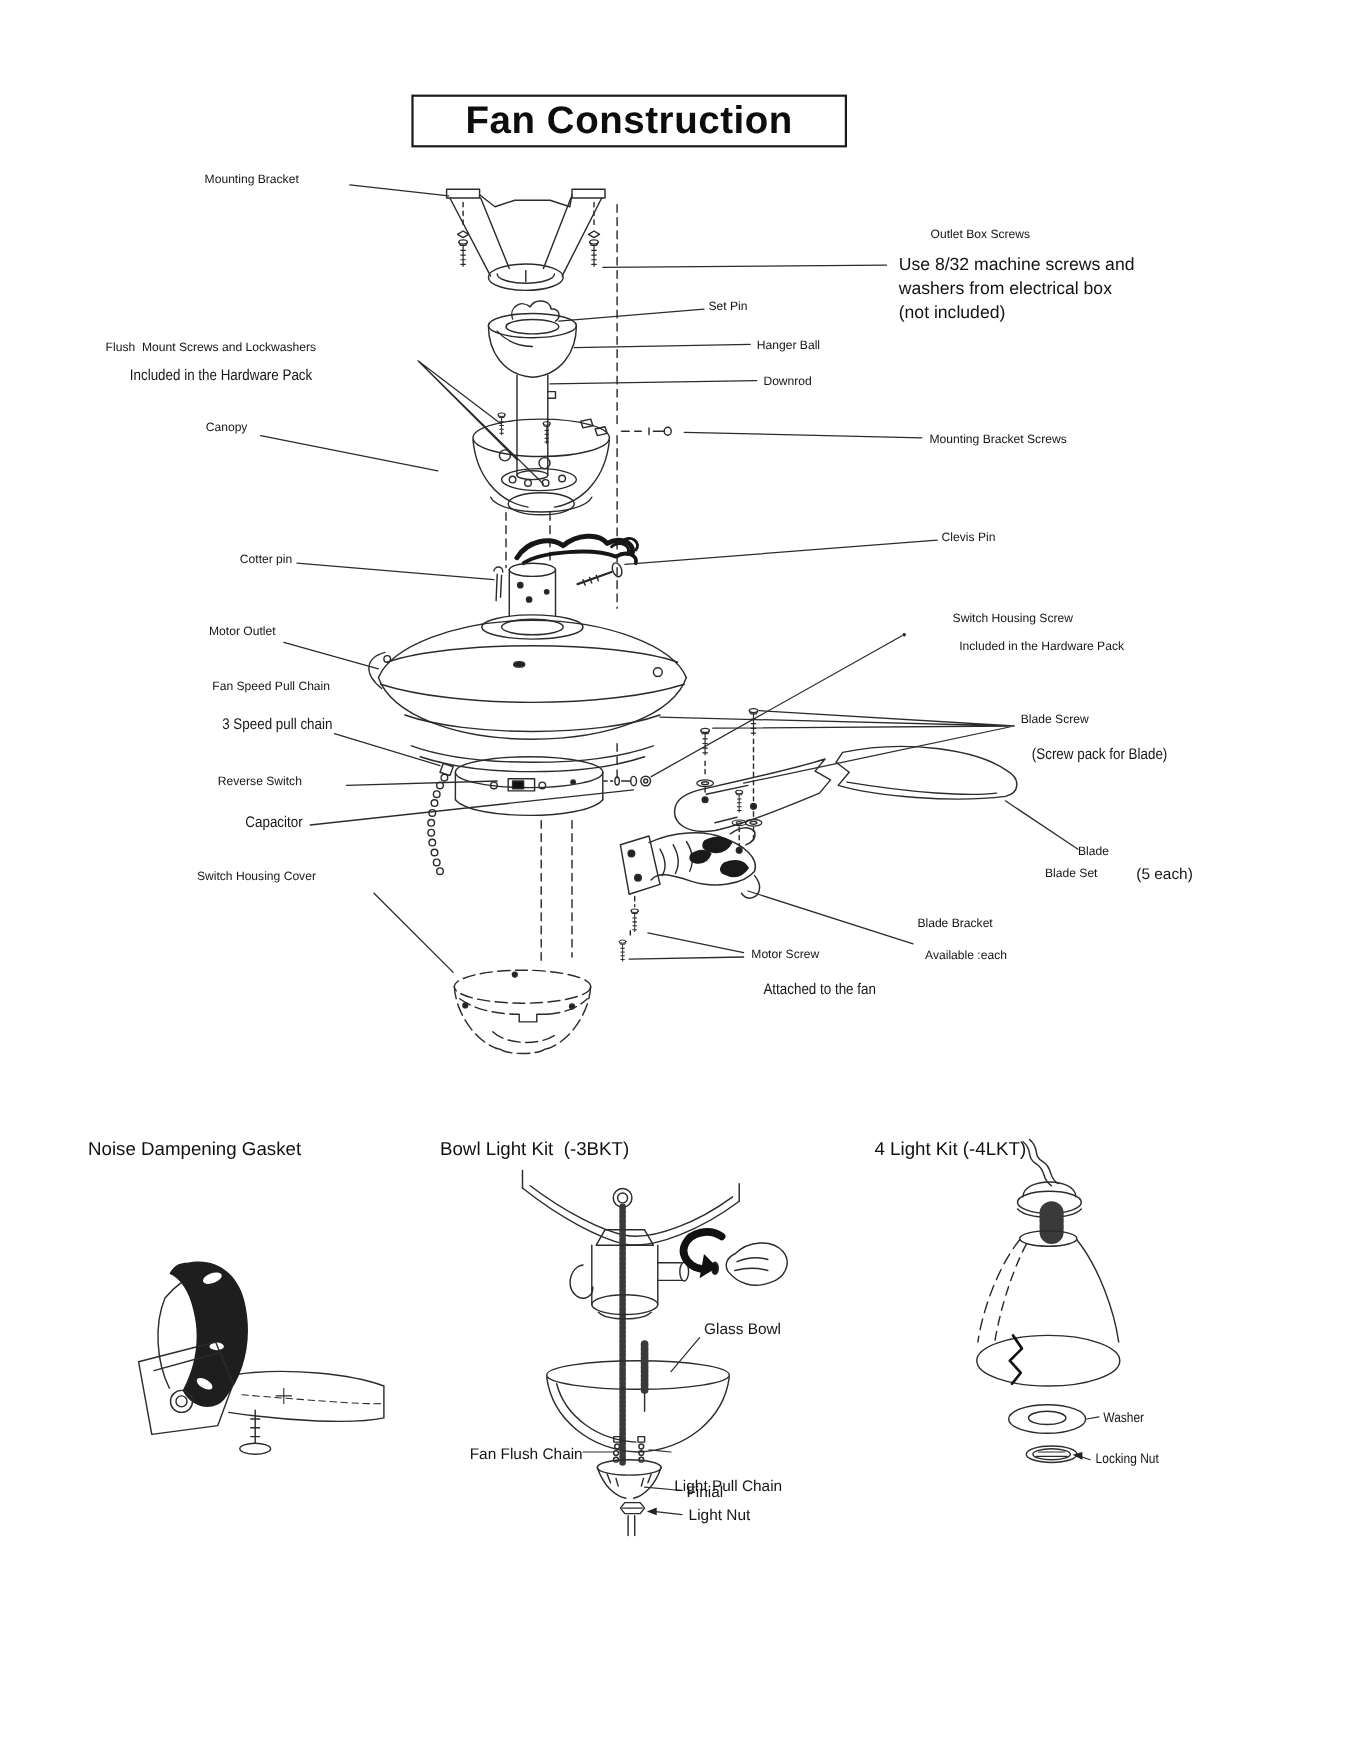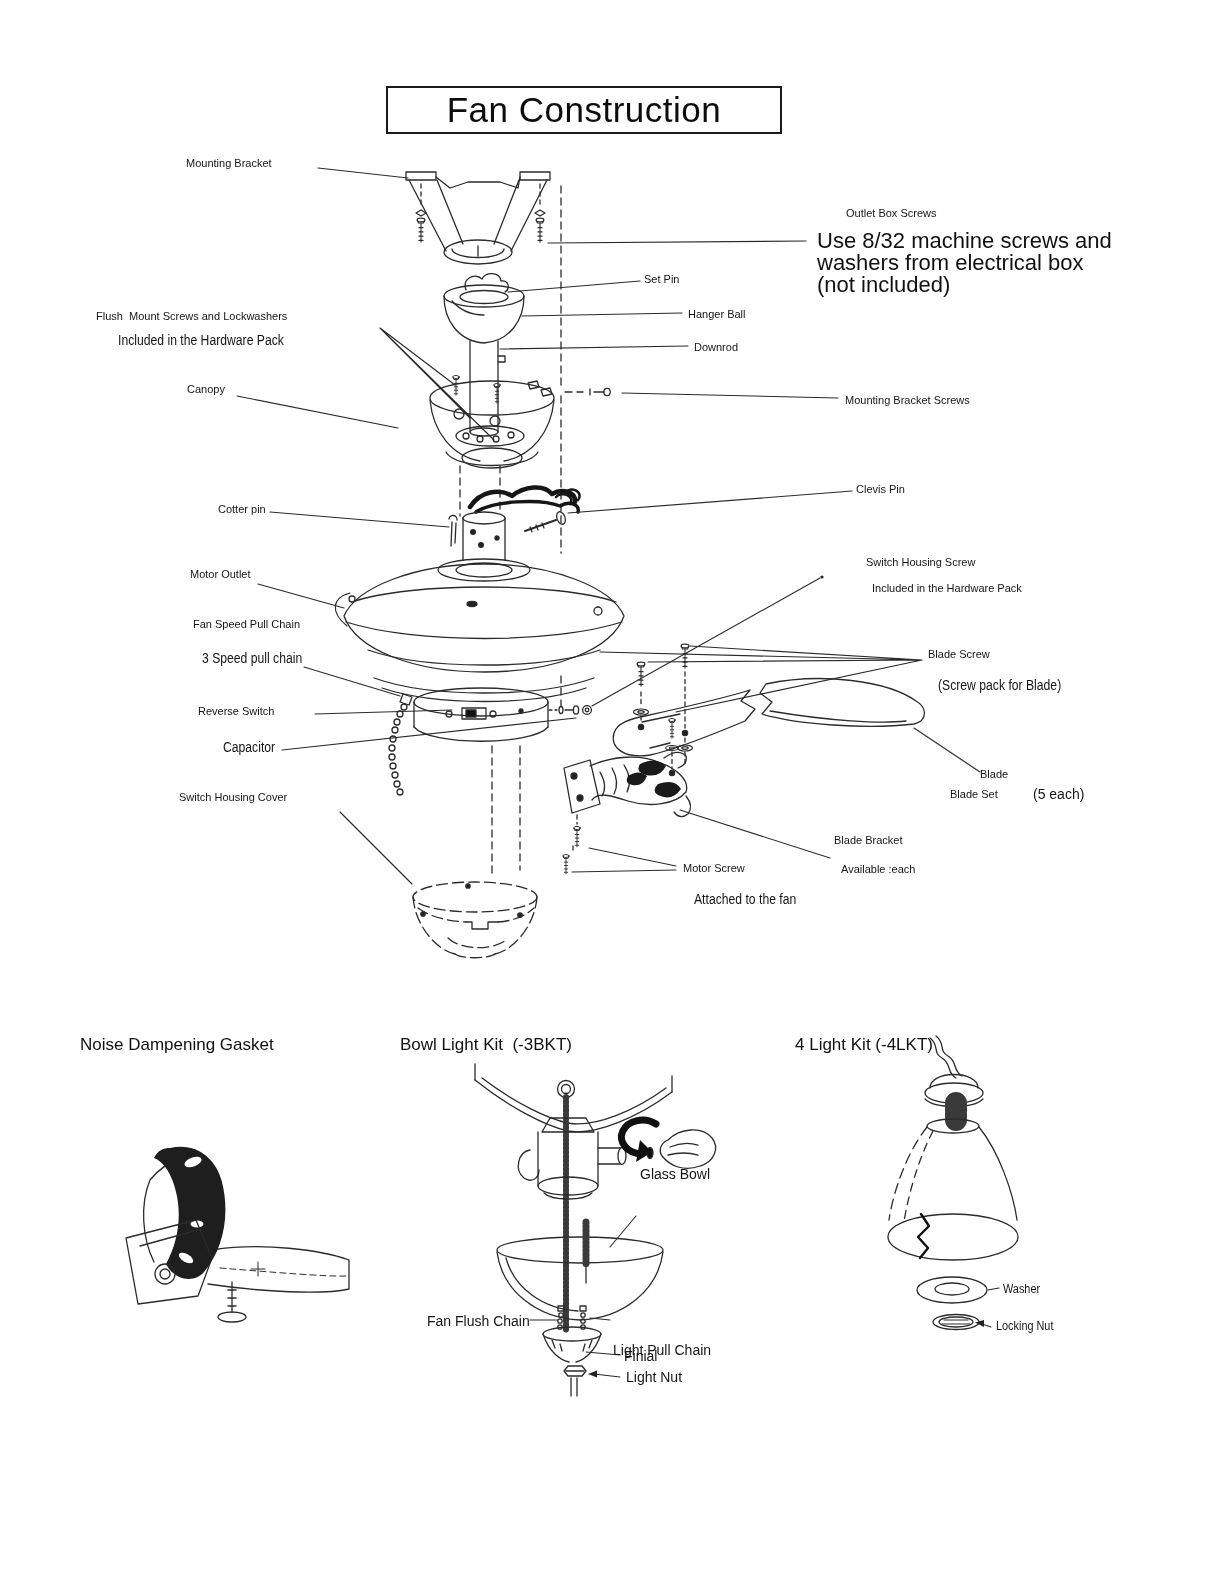--- a/index.html
+++ b/index.html
@@ -3,25 +3,25 @@
 <meta charset="utf-8">
 <style>
   html,body{margin:0;padding:0;background:#e8e8e8;}
   #page{position:relative;width:1224px;height:1583px;background:#ffffff;overflow:hidden;
         font-family:"Liberation Sans", sans-serif;color:#161616;}
   #art{position:absolute;left:0;top:0;}
   .lbl{position:absolute;font-size:11px;line-height:17px;white-space:pre;color:#151515;}
   .sm{font-size:14px;}
   .xs{font-size:12.5px;}
   .narrow{transform:scaleX(0.87);transform-origin:left top;}
-  .note{position:absolute;font-size:22px;line-height:22px;white-space:pre;color:#111;}
+  .note{position:absolute;font-size:16px;line-height:22px;white-space:pre;color:#111;}
   .kit-title{position:absolute;font-size:17px;white-space:pre;color:#111;margin-top:31px;}
-  #title-box{position:absolute;left:386px;top:86px;width:392px;height:44px;
+  #title-box{position:absolute;left:374px;top:86px;width:392px;height:44px;
              border:2px solid #1a1a1a;display:flex;align-items:center;justify-content:center;
-             background:#fff;}
+             background:#fff;font-weight:bold;}
   #title-box span{font-size:35px;letter-spacing:0.5px;color:#0d0d0d;}
 </style>
 </head>
 <body>
 
 <div id="page">
 
   <svg id="art" width="1224" height="1583" viewBox="0 0 1224 1583">
     <defs>
       <g id="screwV" stroke="#2b2b2b" stroke-width="1.3" fill="none">
@@ -359,21 +359,21 @@
   <div class="lbl" style="left:179px;top:789px">Switch Housing Cover</div>
   <div class="lbl" style="left:834px;top:832px">Blade Bracket</div>
   <div class="lbl" style="left:841px;top:861px">Available :each</div>
   <div class="lbl" style="left:683px;top:860px">Motor Screw</div>
   <div class="lbl sm narrow" style="left:694px;top:891px">Attached to the fan</div>
 
   <div class="kit-title" style="left:80px;top:1004px">Noise Dampening Gasket</div>
   <div class="kit-title" style="left:400px;top:1004px">Bowl Light Kit  (-3BKT)</div>
   <div class="kit-title" style="left:795px;top:1004px">4 Light Kit (-4LKT)</div>
 
-  <div class="lbl sm" style="left:640px;top:1166px">Glass Bowl</div>
+  <div class="lbl sm" style="left:640px;top:1200px">Glass Bowl</div>
   <div class="lbl sm" style="left:427px;top:1313px">Fan Flush Chain</div>
   <div class="lbl sm" style="left:613px;top:1342px">Light Pull Chain</div>
   <div class="lbl sm" style="left:624px;top:1348px">Finial</div>
   <div class="lbl sm" style="left:626px;top:1369px">Light Nut</div>
   <div class="lbl xs narrow" style="left:1003px;top:1281px">Washer</div>
   <div class="lbl xs narrow" style="left:996px;top:1318px">Locking Nut</div>
 
 </div>
 
 </body></html>

